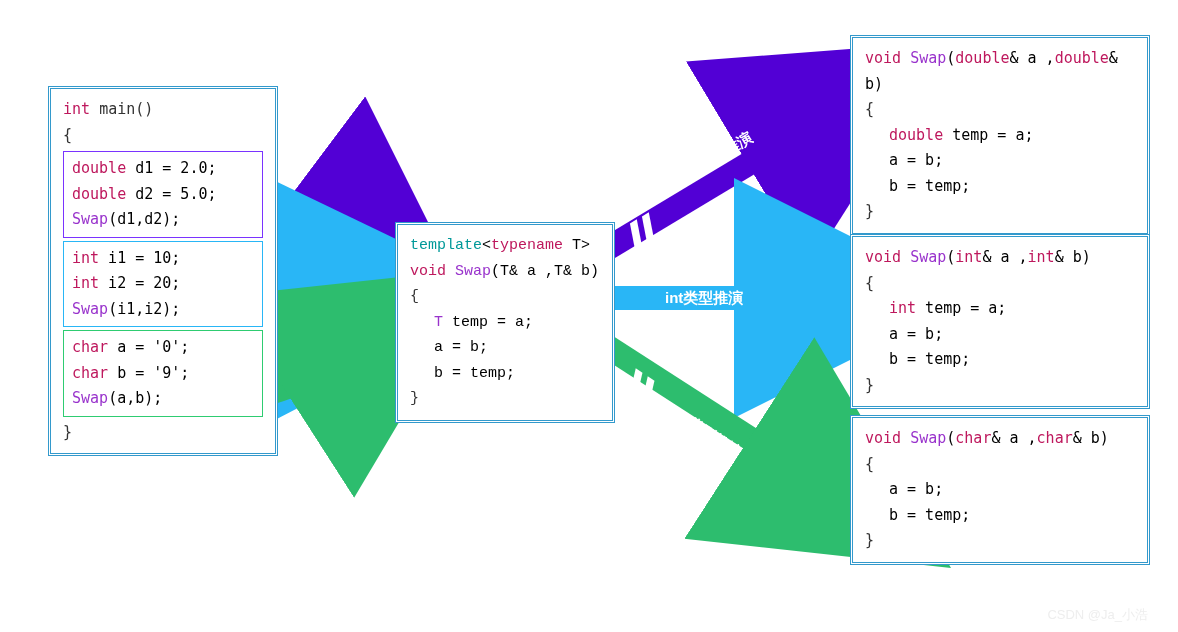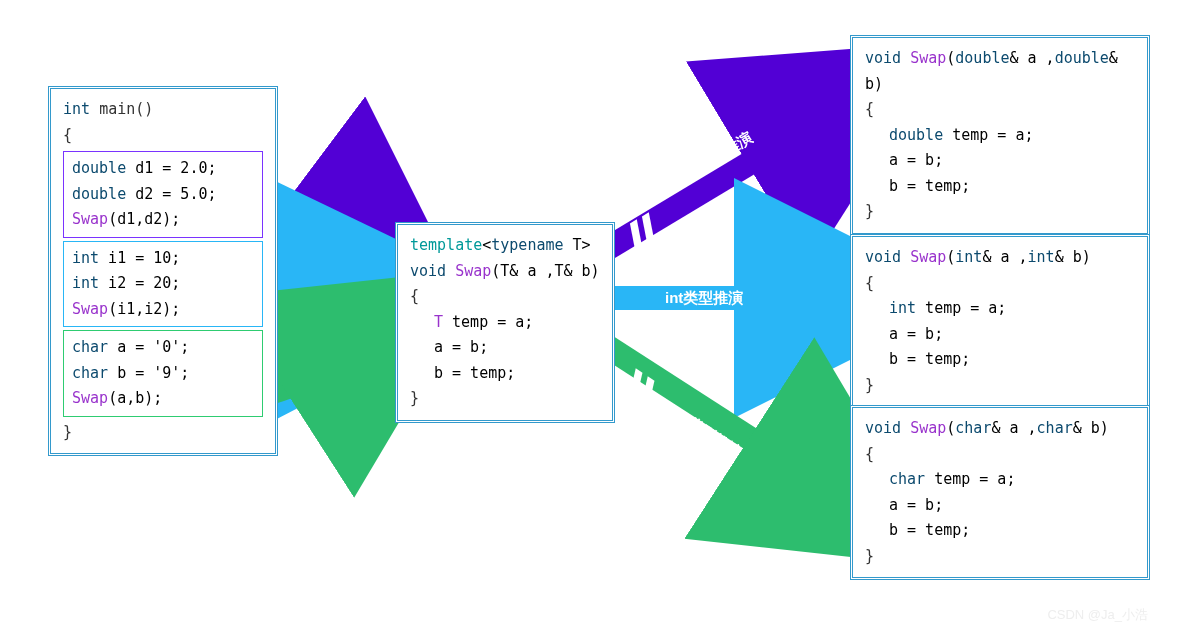--- a/index.html
+++ b/index.html
@@ -21,21 +21,21 @@
   }
   .inner {
     border: 1px solid;
     padding: 4px 8px;
     margin: 3px 0;
   }
   .born-purple { border-color: #7a33ff; }
   .born-cyan   { border-color: #29b6f6; }
   .born-green  { border-color: #2ecc71; }
 
-  .kw   { color: #0c4a6e; } 
+  .kw   { color: #be185d; } 
   .swap { color: #9933cc; }
   .tmpl { color: #009999; }
   .brace{ color: #333; }
   .id   { color: #333; }
 
   svg.overlay {
     position:absolute; left:0; top:0; width:1178px; height:632px; pointer-events:none;
   }
 
   .arrow-label {
@@ -118,21 +118,21 @@
     <div><span class="swap">Swap</span><span>(i1,i2);</span></div>
   </div>
   <div class="inner born-green">
     <div><span class="kw">char</span><span> a = '0';</span></div>
     <div><span class="kw">char</span><span> b = '9';</span></div>
     <div><span class="swap">Swap</span><span>(a,b);</span></div>
   </div>
   <div class="brace">}</div>
 </div>
 
-<div class="dbox" style="left:395px; top:222px; width:190px;">
+<div class="dbox" style="left:395px; top:222px; width:190px;font-family:Liberation Mono, monospace;">
   <div>
     <span class="tmpl">template</span><span>&lt;</span><span class="kw">typename</span><span> T&gt;</span>
   </div>
   <div>
     <span class="kw">void</span><span> </span><span class="swap">Swap</span><span>(T&amp; a ,T&amp; b)</span>
   </div>
   <div class="brace">{</div>
   <div style="padding-left:24px;"><span class="swap">T</span><span> temp = a;</span></div>
   <div style="padding-left:24px;">a = b;</div>
   <div style="padding-left:24px;">b = temp;</div>
@@ -154,24 +154,23 @@
   <div>
     <span class="kw">void</span><span> </span><span class="swap">Swap</span><span>(</span><span class="kw">int</span><span>&amp; a ,</span><span class="kw">int</span><span>&amp; b)</span>
   </div>
   <div class="brace">{</div>
   <div style="padding-left:24px;"><span class="kw">int</span><span> temp = a;</span></div>
   <div style="padding-left:24px;">a = b;</div>
   <div style="padding-left:24px;">b = temp;</div>
   <div class="brace">}</div>
 </div>
 
-<div class="dbox" style="left:850px; top:405px; width:270px;">
+<div class="dbox" style="left:850px; top:415px; width:270px;">
   <div>
     <span class="kw">void</span><span> </span><span class="swap">Swap</span><span>(</span><span class="kw">char</span><span>&amp; a ,</span><span class="kw">char</span><span>&amp; b)</span>
   </div>
   <div class="brace">{</div>
-  <div style="padding-left:24px;"><span class="kw">char</span><span> temp = a;</span></div>
   <div style="padding-left:24px;">a = b;</div>
   <div style="padding-left:24px;">b = temp;</div>
   <div class="brace">}</div>
 </div>
 
 <div class="watermark">CSDN @Ja_小浩</div>
 
 </body></html>

